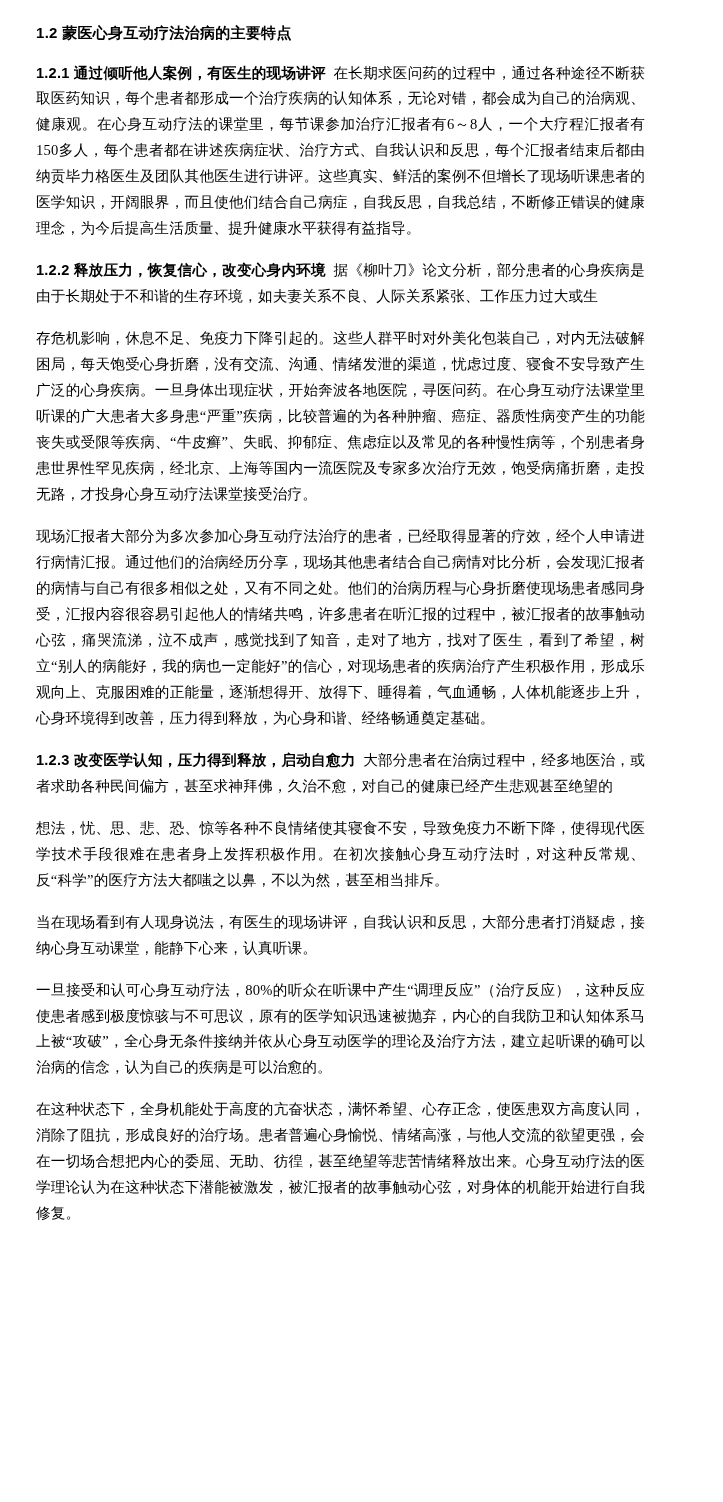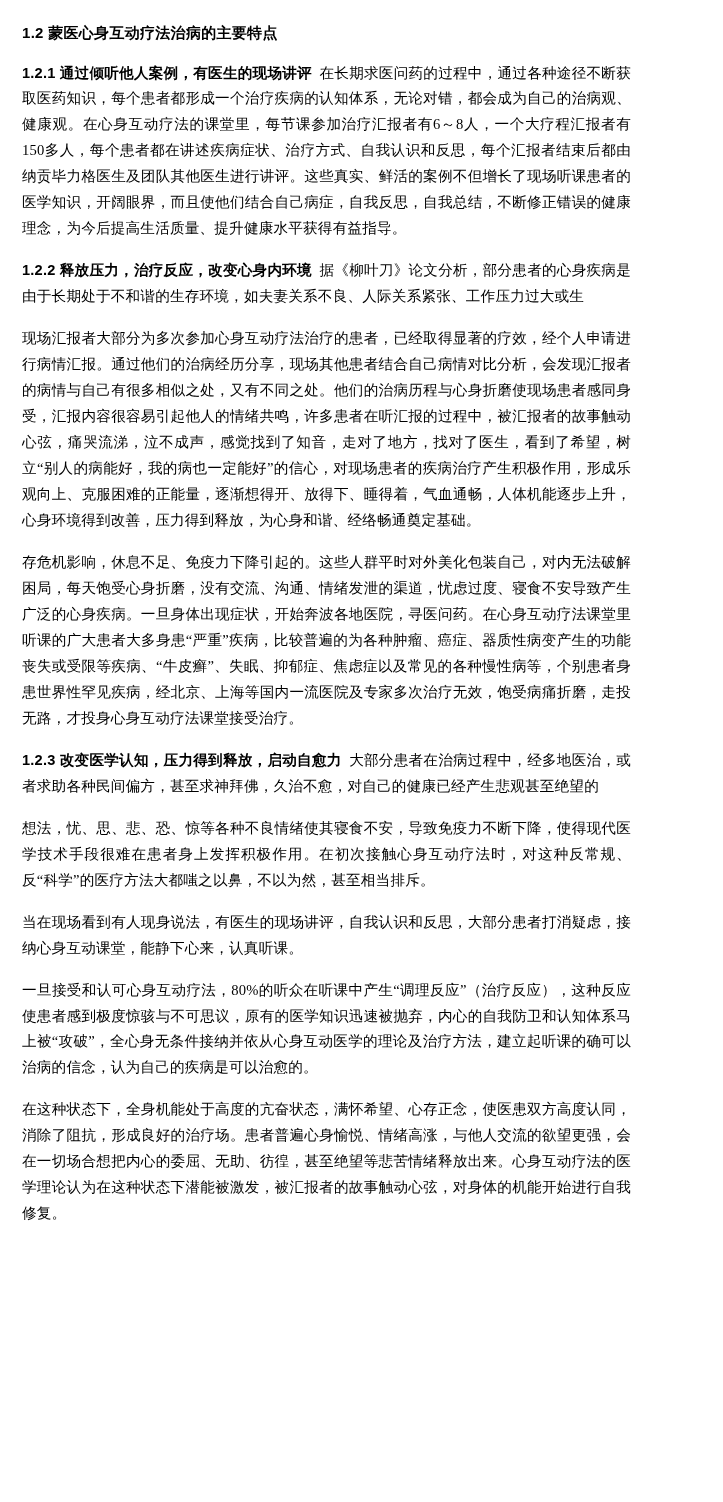--- a/index.html
+++ b/index.html
@@ -9,20 +9,21 @@
   }
   body {
     width: 723px;
     font-family: "Liberation Serif", "DejaVu Serif", serif;
     color: #000000;
   }
   .page {
     width: 653px;
     box-sizing: border-box;
     padding: 18px 22px 10px 22px;
+    margin-left: 14px;
   }
   .h2 {
     font-family: "Liberation Sans", "DejaVu Sans", sans-serif;
     font-weight: bold;
     font-size: 15px;
     line-height: 1.5;
     margin: 4px 0 16px 0;
     letter-spacing: 0.3px;
   }
   .para {
@@ -52,29 +53,29 @@
 <div class="page">
 
   <h2 class="h2">1.2  蒙医心身互动疗法治病的主要特点</h2>
 
   <p class="para">
     <span class="run-head">1.2.1  通过倾听他人案例，有医生的现场讲评</span><span class="body-run">在长期求医问药的过程中，通过各种途径不断获取医药知识，每个患者都形成一个治疗疾病的认知体系，无论对错，都会成为自己的治病观、健康观。在心身互动疗法的课堂里，每节课参加治疗汇报者有6～8人，一个大疗程汇报者有150多人，每个患者都在讲述疾病症状、治疗方式、自我认识和反思，每个汇报者结束后都由纳贡毕力格医生及团队其他医生进行讲评。这些真实、鲜活的案例不但增长了现场听课患者的医学知识，开阔眼界，而且使他们结合自己病症，自我反思，自我总结，不断修正错误的健康理念，为今后提高生活质量、提升健康水平获得有益指导。</span>
   </p>
 
 
   <p class="para">
-    <span class="run-head">1.2.2  释放压力，治疗反应，改变心身内环境</span><span class="body-run">据《柳叶刀》论文分析，部分患者的心身疾病是由于长期处于不和谐的生存环境，如夫妻关系不良、人际关系紧张、工作压力过大或生</span>
+    <span class="run-head">1.2.2  释放压力，恢复信心，改变心身内环境</span><span class="body-run">据《柳叶刀》论文分析，部分患者的心身疾病是由于长期处于不和谐的生存环境，如夫妻关系不良、人际关系紧张、工作压力过大或生</span>
+  </p>
+
+  <p class="para">
+    <span class="body-run">存危机影响，休息不足、免疫力下降引起的。这些人群平时对外美化包装自己，对内无法破解困局，每天饱受心身折磨，没有交流、沟通、情绪发泄的渠道，忧虑过度、寝食不安导致产生广泛的心身疾病。一旦身体出现症状，开始奔波各地医院，寻医问药。在心身互动疗法课堂里听课的广大患者大多身患“严重”疾病，比较普遍的为各种肿瘤、癌症、器质性病变产生的功能丧失或受限等疾病、“牛皮癣”、失眠、抑郁症、焦虑症以及常见的各种慢性病等，个别患者身患世界性罕见疾病，经北京、上海等国内一流医院及专家多次治疗无效，饱受病痛折磨，走投无路，才投身心身互动疗法课堂接受治疗。</span>
   </p>
 
   <p class="para">
     <span class="body-run">现场汇报者大部分为多次参加心身互动疗法治疗的患者，已经取得显著的疗效，经个人申请进行病情汇报。通过他们的治病经历分享，现场其他患者结合自己病情对比分析，会发现汇报者的病情与自己有很多相似之处，又有不同之处。他们的治病历程与心身折磨使现场患者感同身受，汇报内容很容易引起他人的情绪共鸣，许多患者在听汇报的过程中，被汇报者的故事触动心弦，痛哭流涕，泣不成声，感觉找到了知音，走对了地方，找对了医生，看到了希望，树立“别人的病能好，我的病也一定能好”的信心，对现场患者的疾病治疗产生积极作用，形成乐观向上、克服困难的正能量，逐渐想得开、放得下、睡得着，气血通畅，人体机能逐步上升，心身环境得到改善，压力得到释放，为心身和谐、经络畅通奠定基础。</span>
-  </p>
-
-  <p class="para">
-    <span class="body-run">存危机影响，休息不足、免疫力下降引起的。这些人群平时对外美化包装自己，对内无法破解困局，每天饱受心身折磨，没有交流、沟通、情绪发泄的渠道，忧虑过度、寝食不安导致产生广泛的心身疾病。一旦身体出现症状，开始奔波各地医院，寻医问药。在心身互动疗法课堂里听课的广大患者大多身患“严重”疾病，比较普遍的为各种肿瘤、癌症、器质性病变产生的功能丧失或受限等疾病、“牛皮癣”、失眠、抑郁症、焦虑症以及常见的各种慢性病等，个别患者身患世界性罕见疾病，经北京、上海等国内一流医院及专家多次治疗无效，饱受病痛折磨，走投无路，才投身心身互动疗法课堂接受治疗。</span>
   </p>
 
   <p class="para">
     <span class="run-head">1.2.3  改变医学认知，压力得到释放，启动自愈力</span><span class="body-run">大部分患者在治病过程中，经多地医治，或者求助各种民间偏方，甚至求神拜佛，久治不愈，对自己的健康已经产生悲观甚至绝望的</span>
   </p>
 
   <p class="para">
     <span class="body-run">想法，忧、思、悲、恐、惊等各种不良情绪使其寝食不安，导致免疫力不断下降，使得现代医学技术手段很难在患者身上发挥积极作用。在初次接触心身互动疗法时，对这种反常规、反“科学”的医疗方法大都嗤之以鼻，不以为然，甚至相当排斥。</span>
   </p>
 

